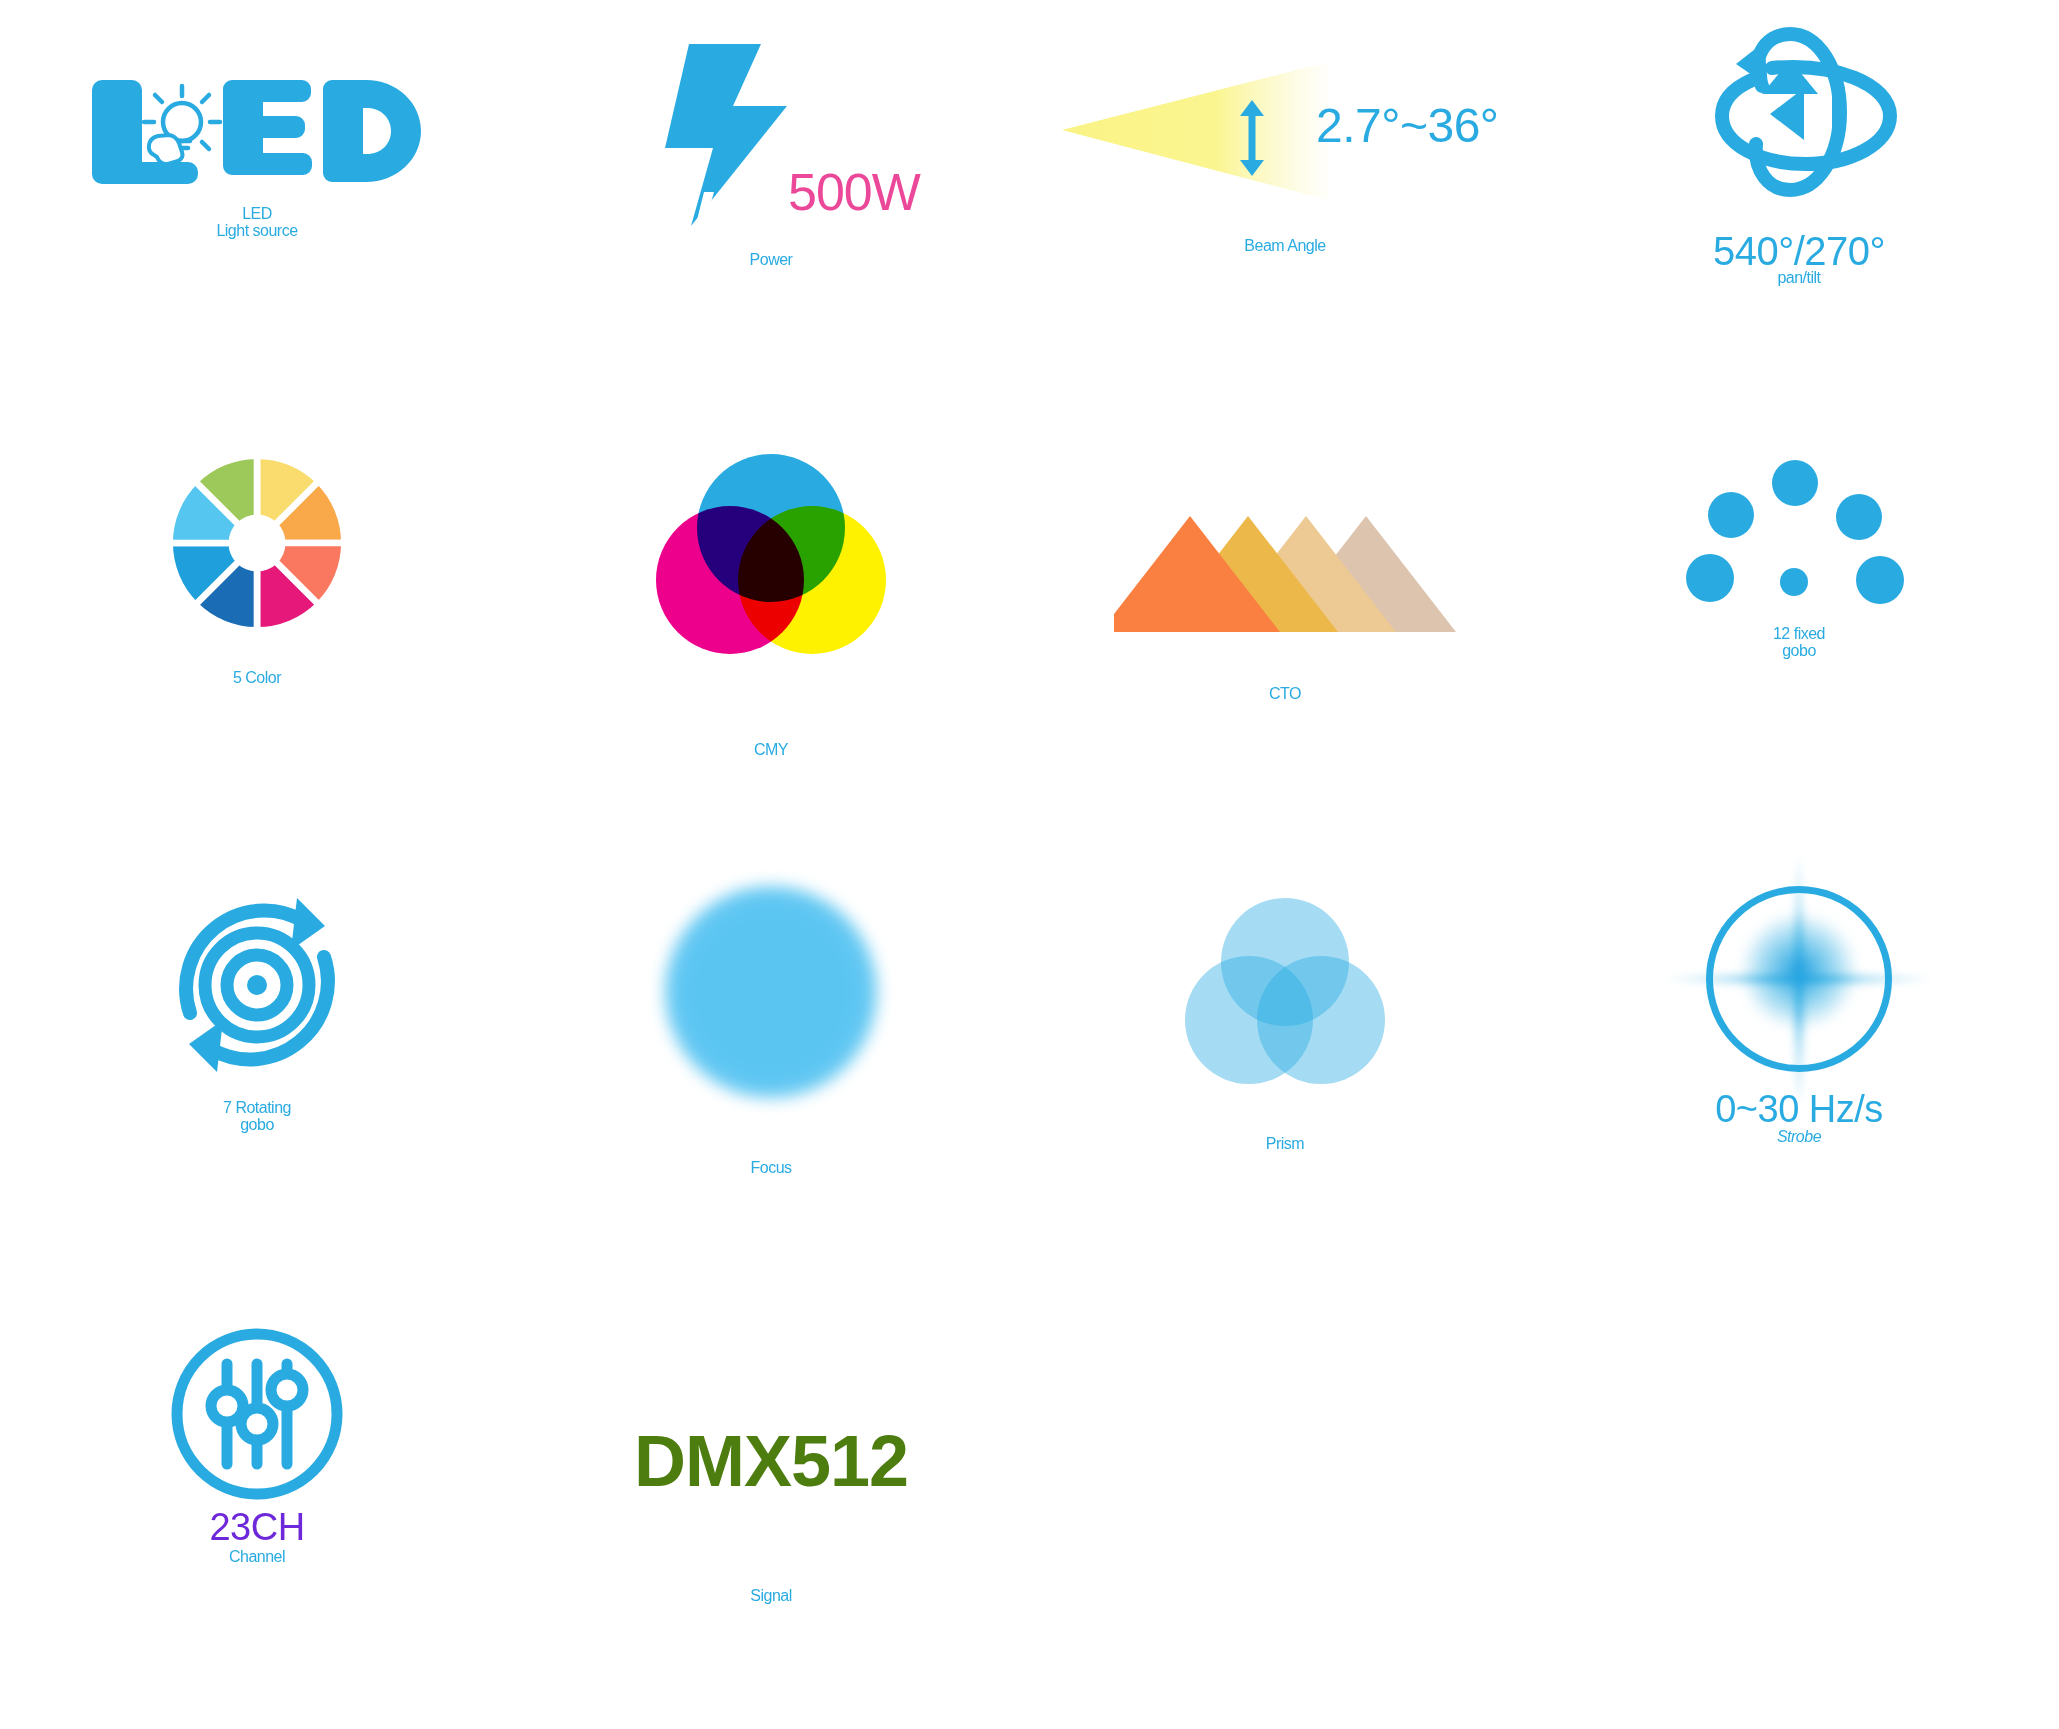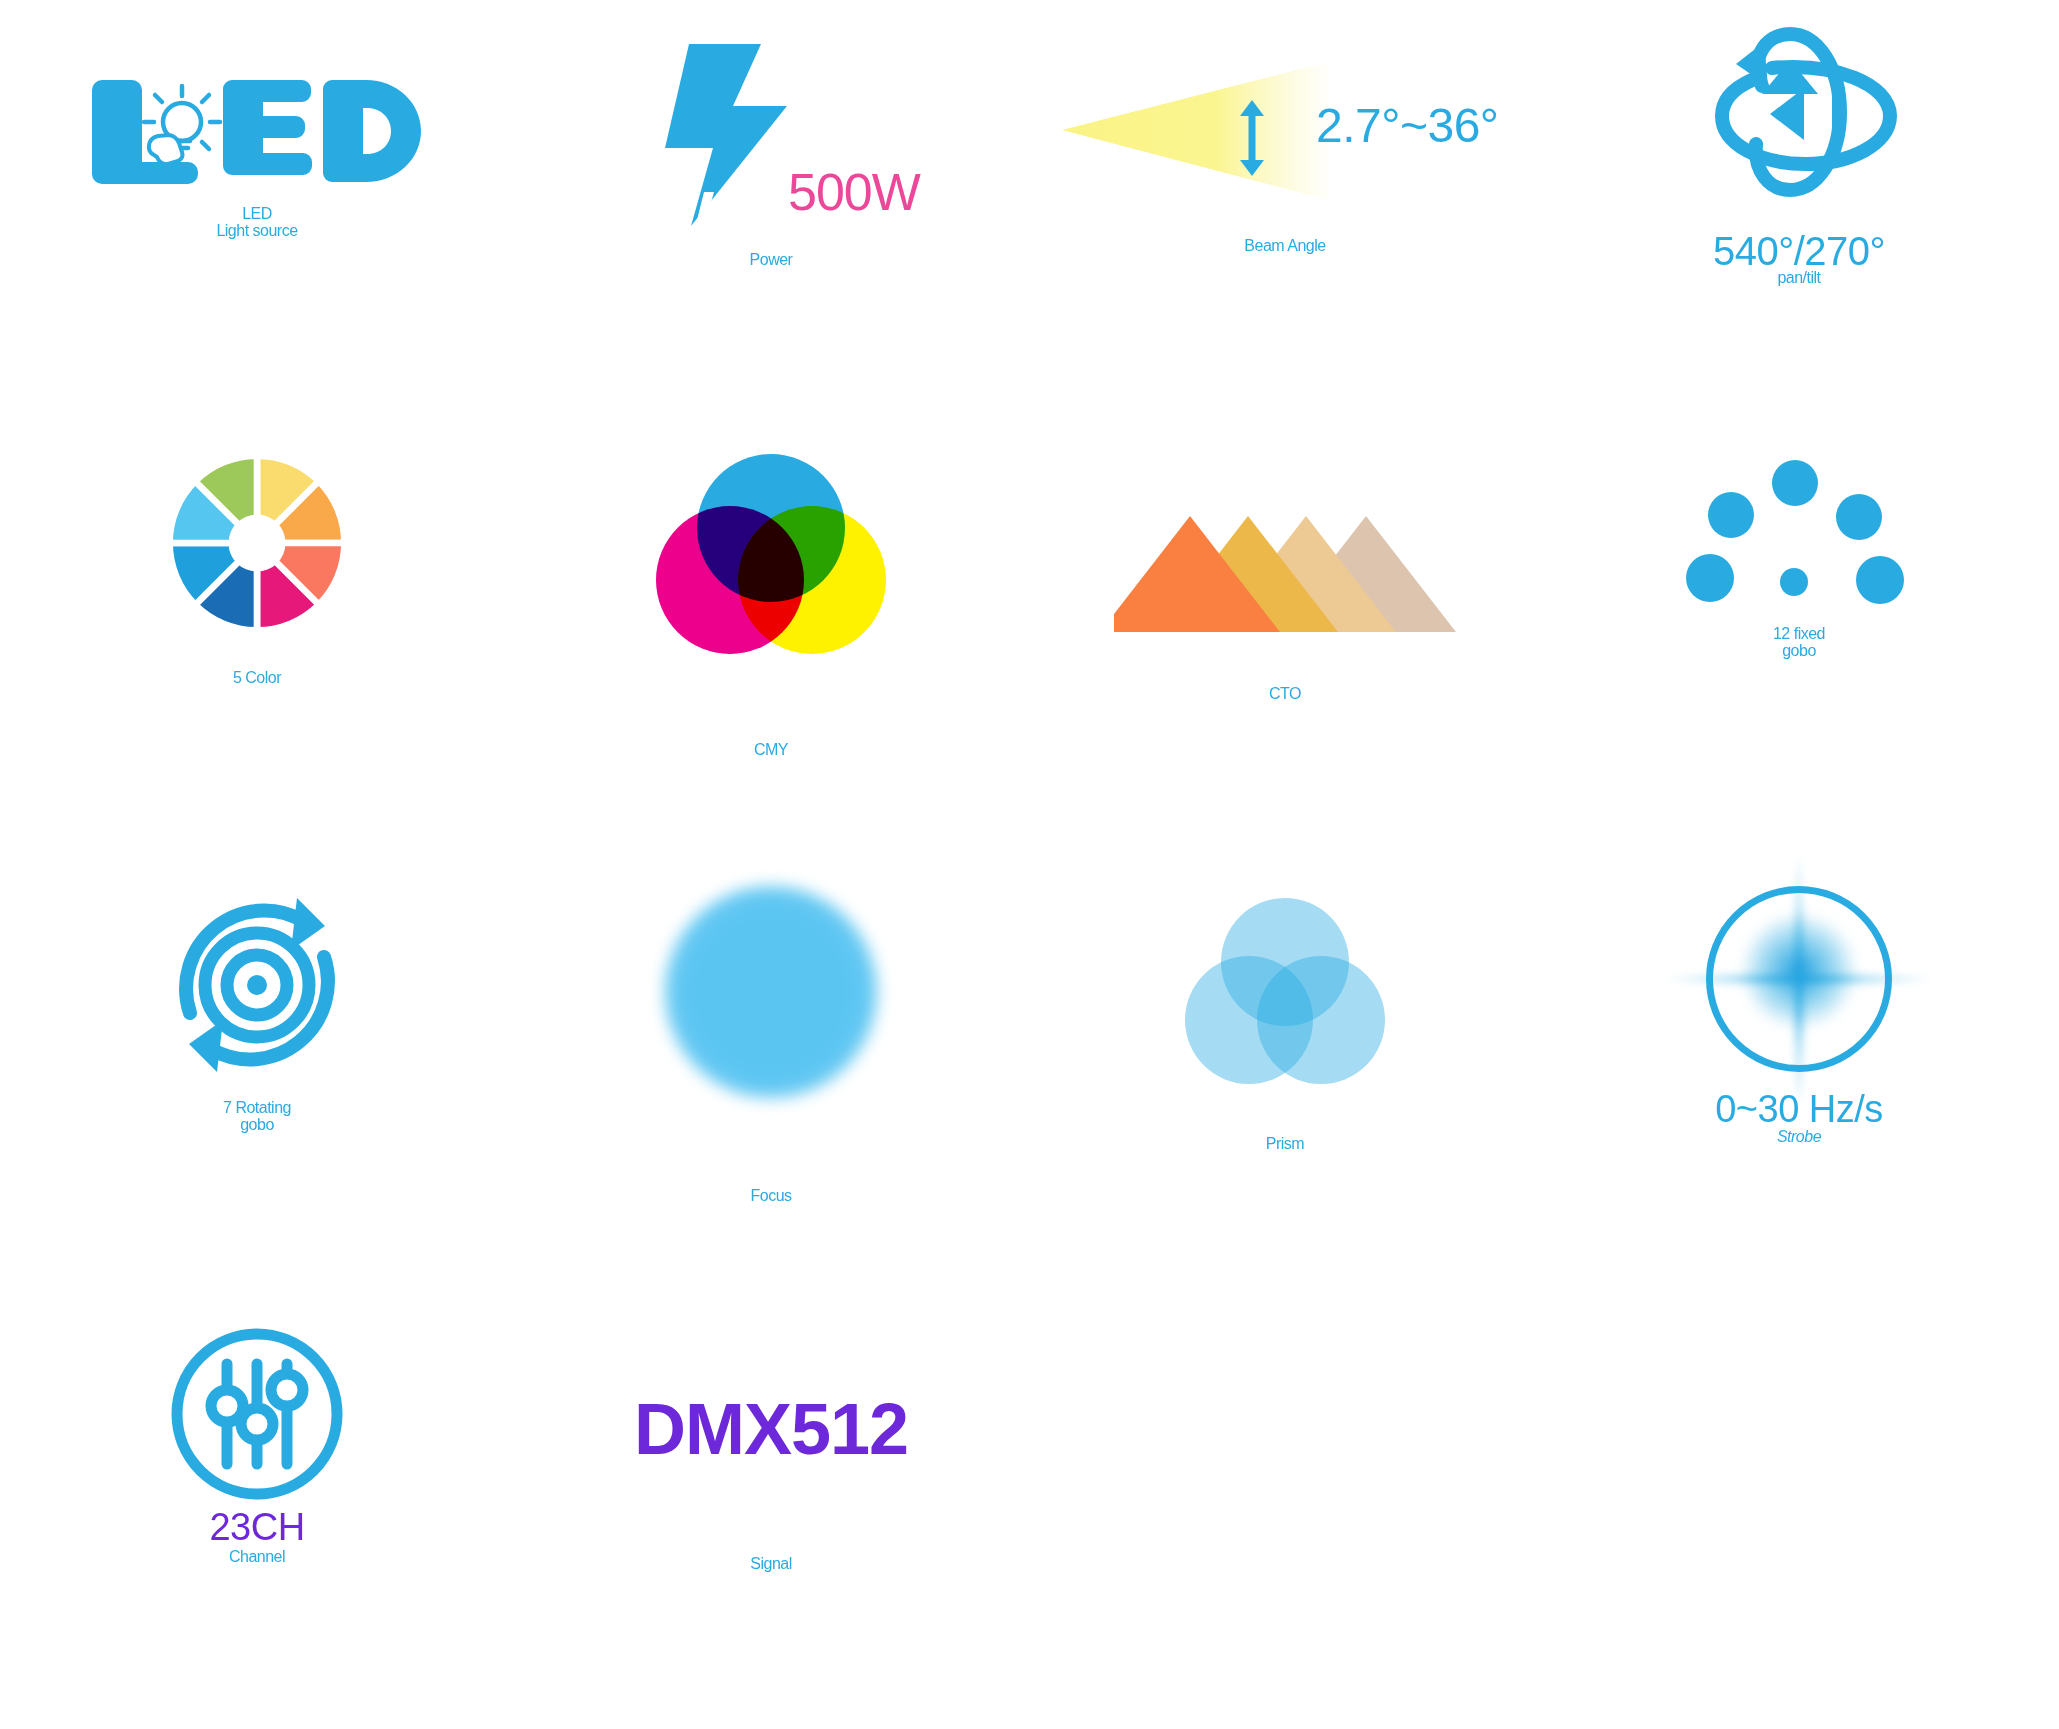--- a/index.html
+++ b/index.html
@@ -148,21 +148,21 @@
     border-radius: 50%;
     display: block;
   }
   .cell-fixedgobo .caption { margin-top: 26px; }
 
   
   .cell-rotgobo { padding-top: 30px; }
   .cell-rotgobo .caption { margin-top: 20px; }
 
   
-  .cell-focus { padding-top: 26px; gap: 28px; }
+  .cell-focus { padding-top: 26px; }
   .focus-blob {
     width: 212px;
     height: 212px;
     border-radius: 50%;
     background: radial-gradient(circle at 50% 50%,
                 #5bc5f2 0%, #5bc5f2 56%, rgba(91,197,242,0.86) 74%,
                 rgba(91,197,242,0.40) 88%, rgba(91,197,242,0) 100%);
     filter: blur(8px);
   }
   .cell-focus .caption { margin-top: 62px; }
@@ -227,23 +227,24 @@
     font-family: "Liberation Sans", sans-serif;
     margin-top: 4px; letter-spacing:-0.5px;
   }
   .cell-channel .caption { margin-top: 0px; }
 
   
   .cell-signal { padding-top: 98px; }
   .dmx-word {
     font-size: 72px;
     font-weight: 700;
-    color: #6d28d9;
+    color: #4d7c0f;
     font-family: "Liberation Sans", sans-serif;
     letter-spacing: -1px;
+    margin-top: 32px;
   }
   .cell-signal .caption { margin-top: 86px; }
 </style>
 </head>
 <body>
 
 <div id="spec-sheet">
   <div class="spec-grid">
 
     <div class="spec-cell cell-led">

